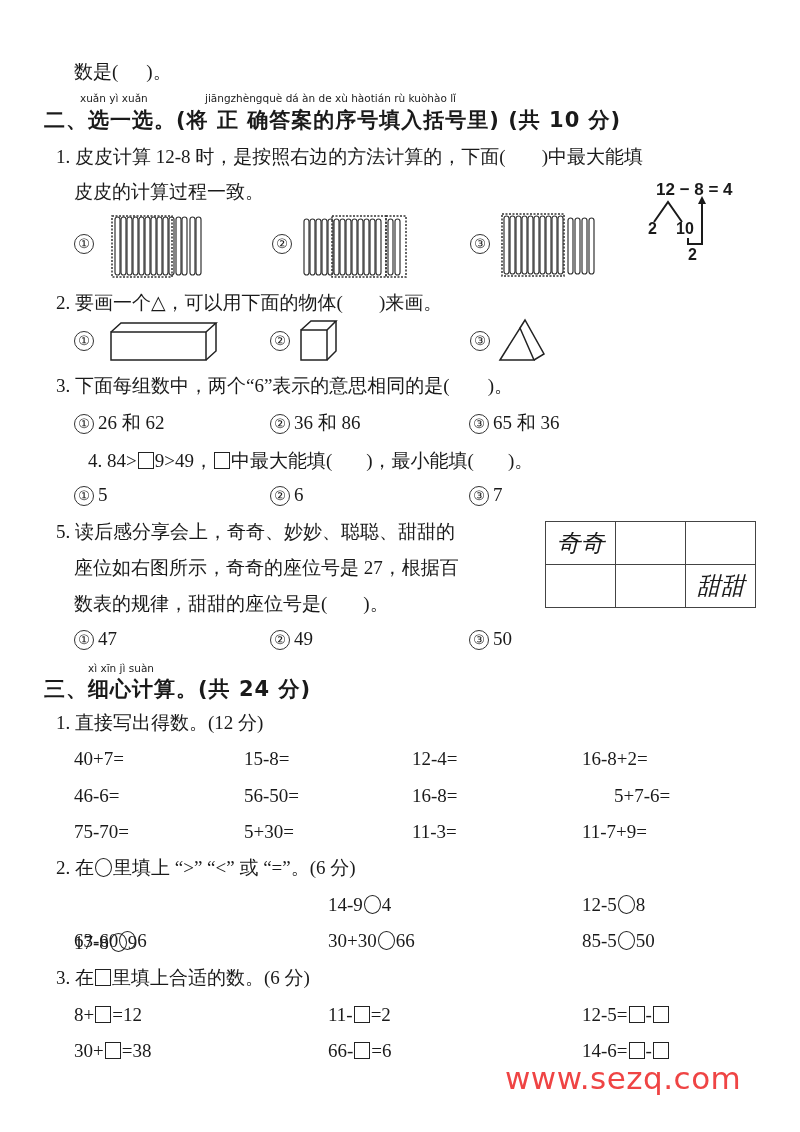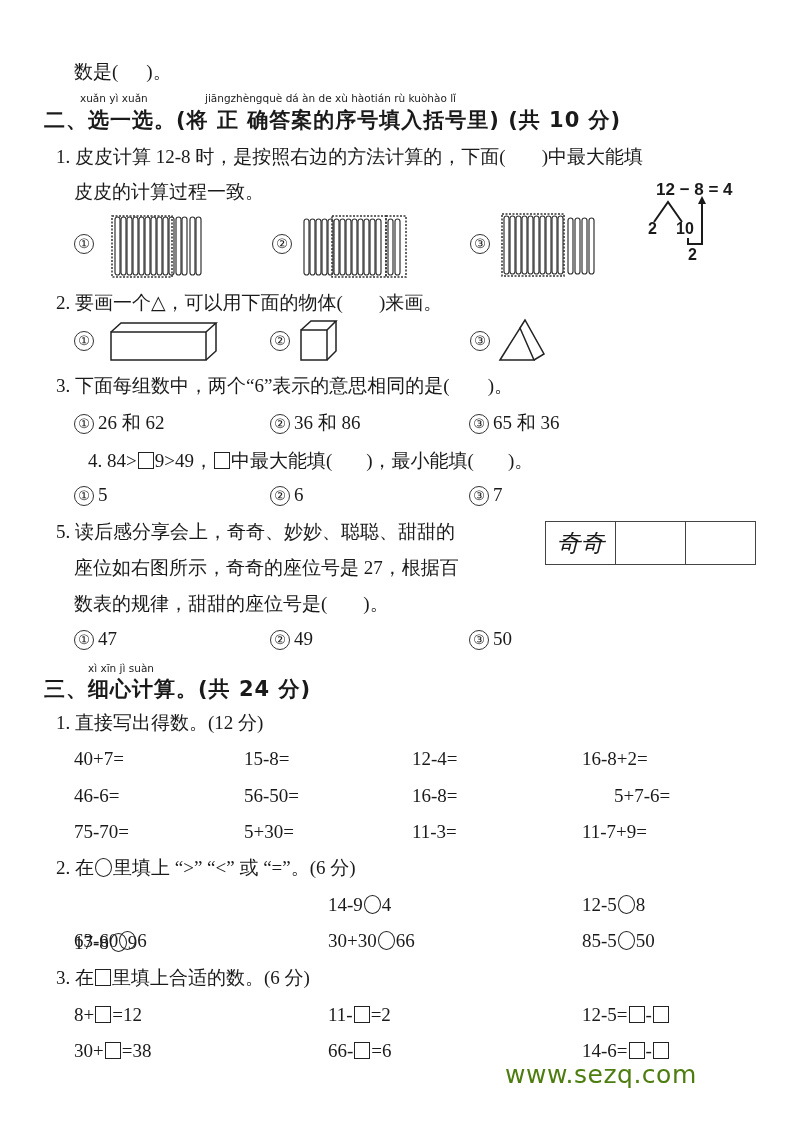--- a/index.html
+++ b/index.html
@@ -11,21 +11,21 @@
   .pinyin { font-family: "DejaVu Sans", "Liberation Sans", sans-serif; font-size: 10.5px; color: #222; }
   .opt { font-size: 19px; }
   .circ { display: inline-block; width: 18px; height: 18px; border: 1px solid #333; border-radius: 50%;
           font-size: 13px; line-height: 18px; text-align: center; vertical-align: 1px; margin-right: 4px;
           font-family: "Liberation Sans", sans-serif; }
   .box { display: inline-block; width: 14px; height: 15px; border: 1.5px solid #222; vertical-align: -2px; margin: 0 1px; }
   .oval { display: inline-block; width: 15px; height: 17px; border: 1.5px solid #222; border-radius: 50%; vertical-align: -3px; margin: 0 1px; }
   .blank { display: inline-block; width: 28px; }
   table.seat { border-collapse: collapse; position: absolute; left: 545px; top: 521px; }
   table.seat td { width: 69px; height: 42px; border: 1.5px solid #444; font-size: 24px; text-align: center; padding: 0; font-style: italic; }
-  .watermark { font-family: "DejaVu Sans", "Liberation Sans", sans-serif; font-size: 25px; color: #4d7c0f; letter-spacing: 0.5px; }
+  .watermark { font-family: "DejaVu Sans", "Liberation Sans", sans-serif; font-size: 31px; color: #ef4444; letter-spacing: 0.5px; }
 </style>
 </head>
 <body>
 
 <div class="abs txt" style="left:74px; top:60px;">
   <span>数是(</span><span class="blank"></span><span>)。</span>
 </div>
 
 <div class="abs pinyin" style="left:80px; top:92px;">xuǎn yì xuǎn</div>
 <div class="abs pinyin" style="left:205px; top:92px;">jiāngzhèngquè dá àn de  xù hàotián rù kuòhào  lǐ</div>
@@ -175,20 +175,25 @@
 <div class="abs opt" style="left:270px; top:628px;"><span class="circ">②</span><span>49</span></div>
 <div class="abs opt" style="left:469px; top:628px;"><span class="circ">③</span><span>50</span></div>
 
 <table class="seat">
   <tbody>
       <tr>
     <td>奇奇</td>
     <td></td>
     <td></td>
   </tr>
+  <tr>
+    <td></td>
+    <td></td>
+    <td>甜甜</td>
+  </tr>
 </tbody>
   </table>
 
 <div class="abs pinyin" style="left:88px; top:662px;">xì xīn  jì suàn</div>
 <div class="abs sec" style="left:44px; top:675px;">三、细心计算。(共 24 分)</div>
 
 <div class="abs txt" style="left:56px; top:711px;">1. 直接写出得数。(12 分)</div>
 
 <div class="abs txt" style="left:74px; top:747px;">40+7=</div>
 <div class="abs txt" style="left:244px; top:747px;">15-8=</div>

